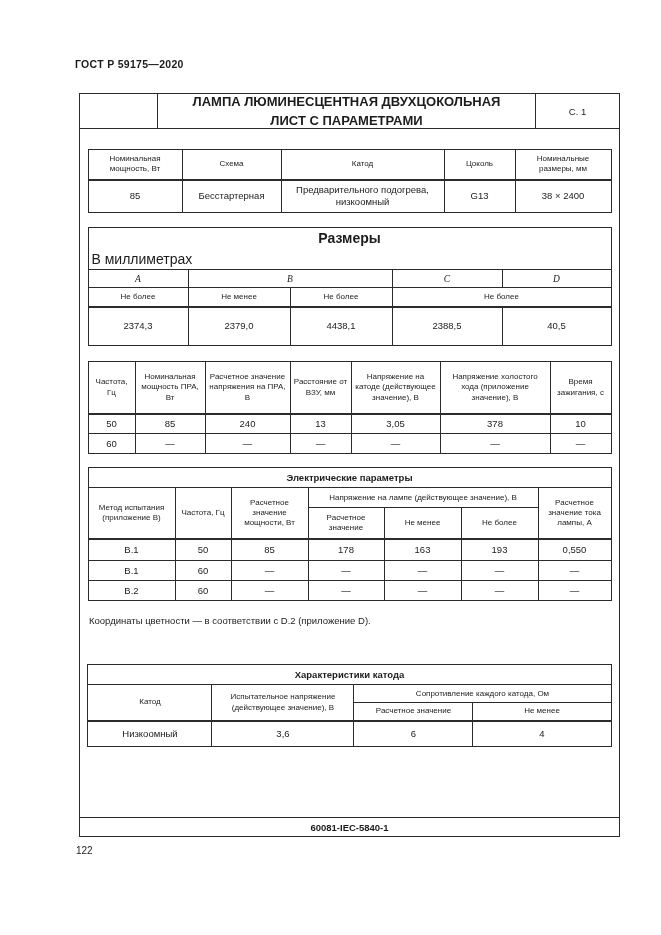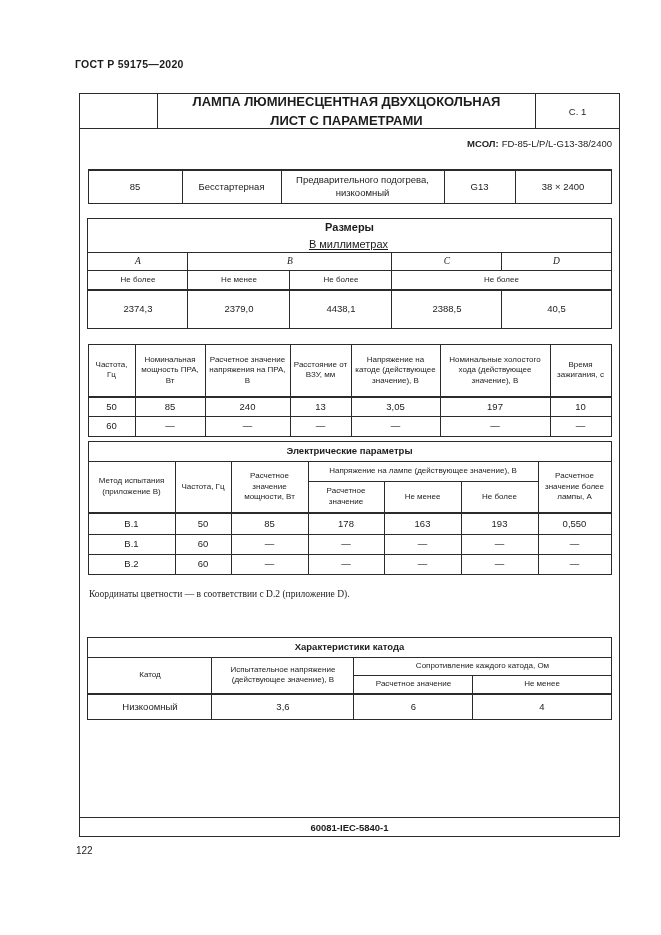--- a/index.html
+++ b/index.html
@@ -31,25 +31,25 @@
   table.t { border-collapse: collapse; width: 523px; margin: 0 auto; table-layout: fixed; }
   .t td {
     border: 1px solid #2b2b2b; text-align: center; vertical-align: middle;
     font-size: 8px; line-height: 1.3; padding: 1px 3px;
   }
   .t td.ttl { font-weight: bold; font-size: 9.5px; }
   .t td.v   { font-size: 9.5px; }
   .t tr.first-data > td { border-top: 2px solid #2b2b2b; }
 
   .dim-titlecell { padding: 2px 2px 1px 2px; }
-  .dim-title { text-align: center; font-weight: bold; font-size: 11px; }
-  .dim-units { text-align: center; font-size: 11px; padding: 3px 2px 0 0; text-decoration: underline; }
+  .dim-title { text-align: center; font-weight: bold; font-size: 14px; }
+  .dim-units { text-align: left; font-size: 14px; padding: 3px 2px 0 0; }
   td.letter { font-family: "Liberation Serif", serif; font-style: italic; font-size: 9.5px; }
 
-  .note { margin: 14px 0 0 9px; font-size: 9.5px; text-align: left; font-family: Liberation Serif, serif; }
+  .note { margin: 14px 0 0 9px; font-size: 9.5px; text-align: left; }
 
   .frame-footer {
     position: absolute; left: 0; right: 0; bottom: 0; height: 19px;
     border-top: 1px solid #2b2b2b; display: flex; align-items: center;
     justify-content: center; font-weight: bold; font-size: 9.5px;
   }
   .page-num { position: absolute; left: 76px; top: 845px; font-size: 10px; }
 </style>
 </head>
 <body>
@@ -60,33 +60,37 @@
 
   <div class="frame-header">
     <div class="fh-left"></div>
     <div class="fh-center">
       <div>ЛАМПА ЛЮМИНЕСЦЕНТНАЯ ДВУХЦОКОЛЬНАЯ</div>
       <div>ЛИСТ С ПАРАМЕТРАМИ</div>
     </div>
     <div class="fh-right">С. 1</div>
   </div>
 
-  <div class="mcol">
-    <span class="lbl">МСОЛ:</span><span class="val">FD-85-L/P/L-G13-38/2400</span>
-  </div>
 
   <table class="t" style="margin-top:20px;">
     <colgroup>
         <col style="width:94px">
         <col style="width:99px">
         <col style="width:163px">
         <col style="width:71px">
         <col style="width:96px">
       </colgroup>
     <tbody>
+        <tr style="height:30px">
+      <td>Номинальная мощность, Вт</td>
+      <td>Схема</td>
+      <td>Катод</td>
+      <td>Цоколь</td>
+      <td>Номинальные размеры, мм</td>
+    </tr>
     <tr style="height:33px" class="first-data">
       <td class="v">85</td>
       <td class="v">Бесстартерная</td>
       <td class="v">Предварительного подогрева, низкоомный</td>
       <td class="v">G13</td>
       <td class="v">38 × 2400</td>
     </tr>
   </tbody>
     </table>
 
@@ -137,64 +141,64 @@
         <col style="width:110px">
         <col style="width:61px">
       </colgroup>
     <tbody>
     <tr style="height:52px">
       <td>Частота, Гц</td>
       <td>Номинальная мощность ПРА, Вт</td>
       <td>Расчетное значение напряжения на ПРА, В</td>
       <td>Расстояние от ВЗУ, мм</td>
       <td>Напряжение на катоде (действующее значение), В</td>
-      <td>Номинальные холостого хода (действующее значение), В</td>
+      <td>Напряжение холостого хода (приложение значение), В</td>
       <td>Время зажигания, с</td>
     </tr>
     <tr style="height:20px" class="first-data">
       <td class="v">50</td>
       <td class="v">85</td>
       <td class="v">240</td>
       <td class="v">13</td>
       <td class="v">3,05</td>
-      <td class="v">197</td>
+      <td class="v">378</td>
       <td class="v">10</td>
     </tr>
     <tr style="height:20px">
       <td class="v">60</td>
       <td class="v">—</td>
       <td class="v">—</td>
       <td class="v">—</td>
       <td class="v">—</td>
       <td class="v">—</td>
       <td class="v">—</td>
     </tr>
   </tbody>
     </table>
 
-  <table class="t" style="margin-top:4px;">
+  <table class="t" style="margin-top:13px;">
     <colgroup>
         <col style="width:87px">
         <col style="width:56px">
         <col style="width:77px">
         <col style="width:76px">
         <col style="width:77px">
         <col style="width:77px">
         <col style="width:73px">
       </colgroup>
     <tbody>
         <tr style="height:20px">
       <td colspan="7" class="ttl">Электрические параметры</td>
     </tr>
     <tr style="height:20px">
       <td rowspan="2">Метод испытания (приложение В)</td>
       <td rowspan="2">Частота, Гц</td>
       <td rowspan="2">Расчетное значение мощности, Вт</td>
       <td colspan="3">Напряжение на лампе (действующее значение), В</td>
-      <td rowspan="2">Расчетное значение более лампы, А</td>
+      <td rowspan="2">Расчетное значение тока лампы, А</td>
     </tr>
     <tr style="height:31px">
       <td>Расчетное значение</td>
       <td>Не менее</td>
       <td>Не более</td>
     </tr>
     <tr style="height:22px" class="first-data">
       <td class="v">В.1</td>
       <td class="v">50</td>
       <td class="v">85</td>

